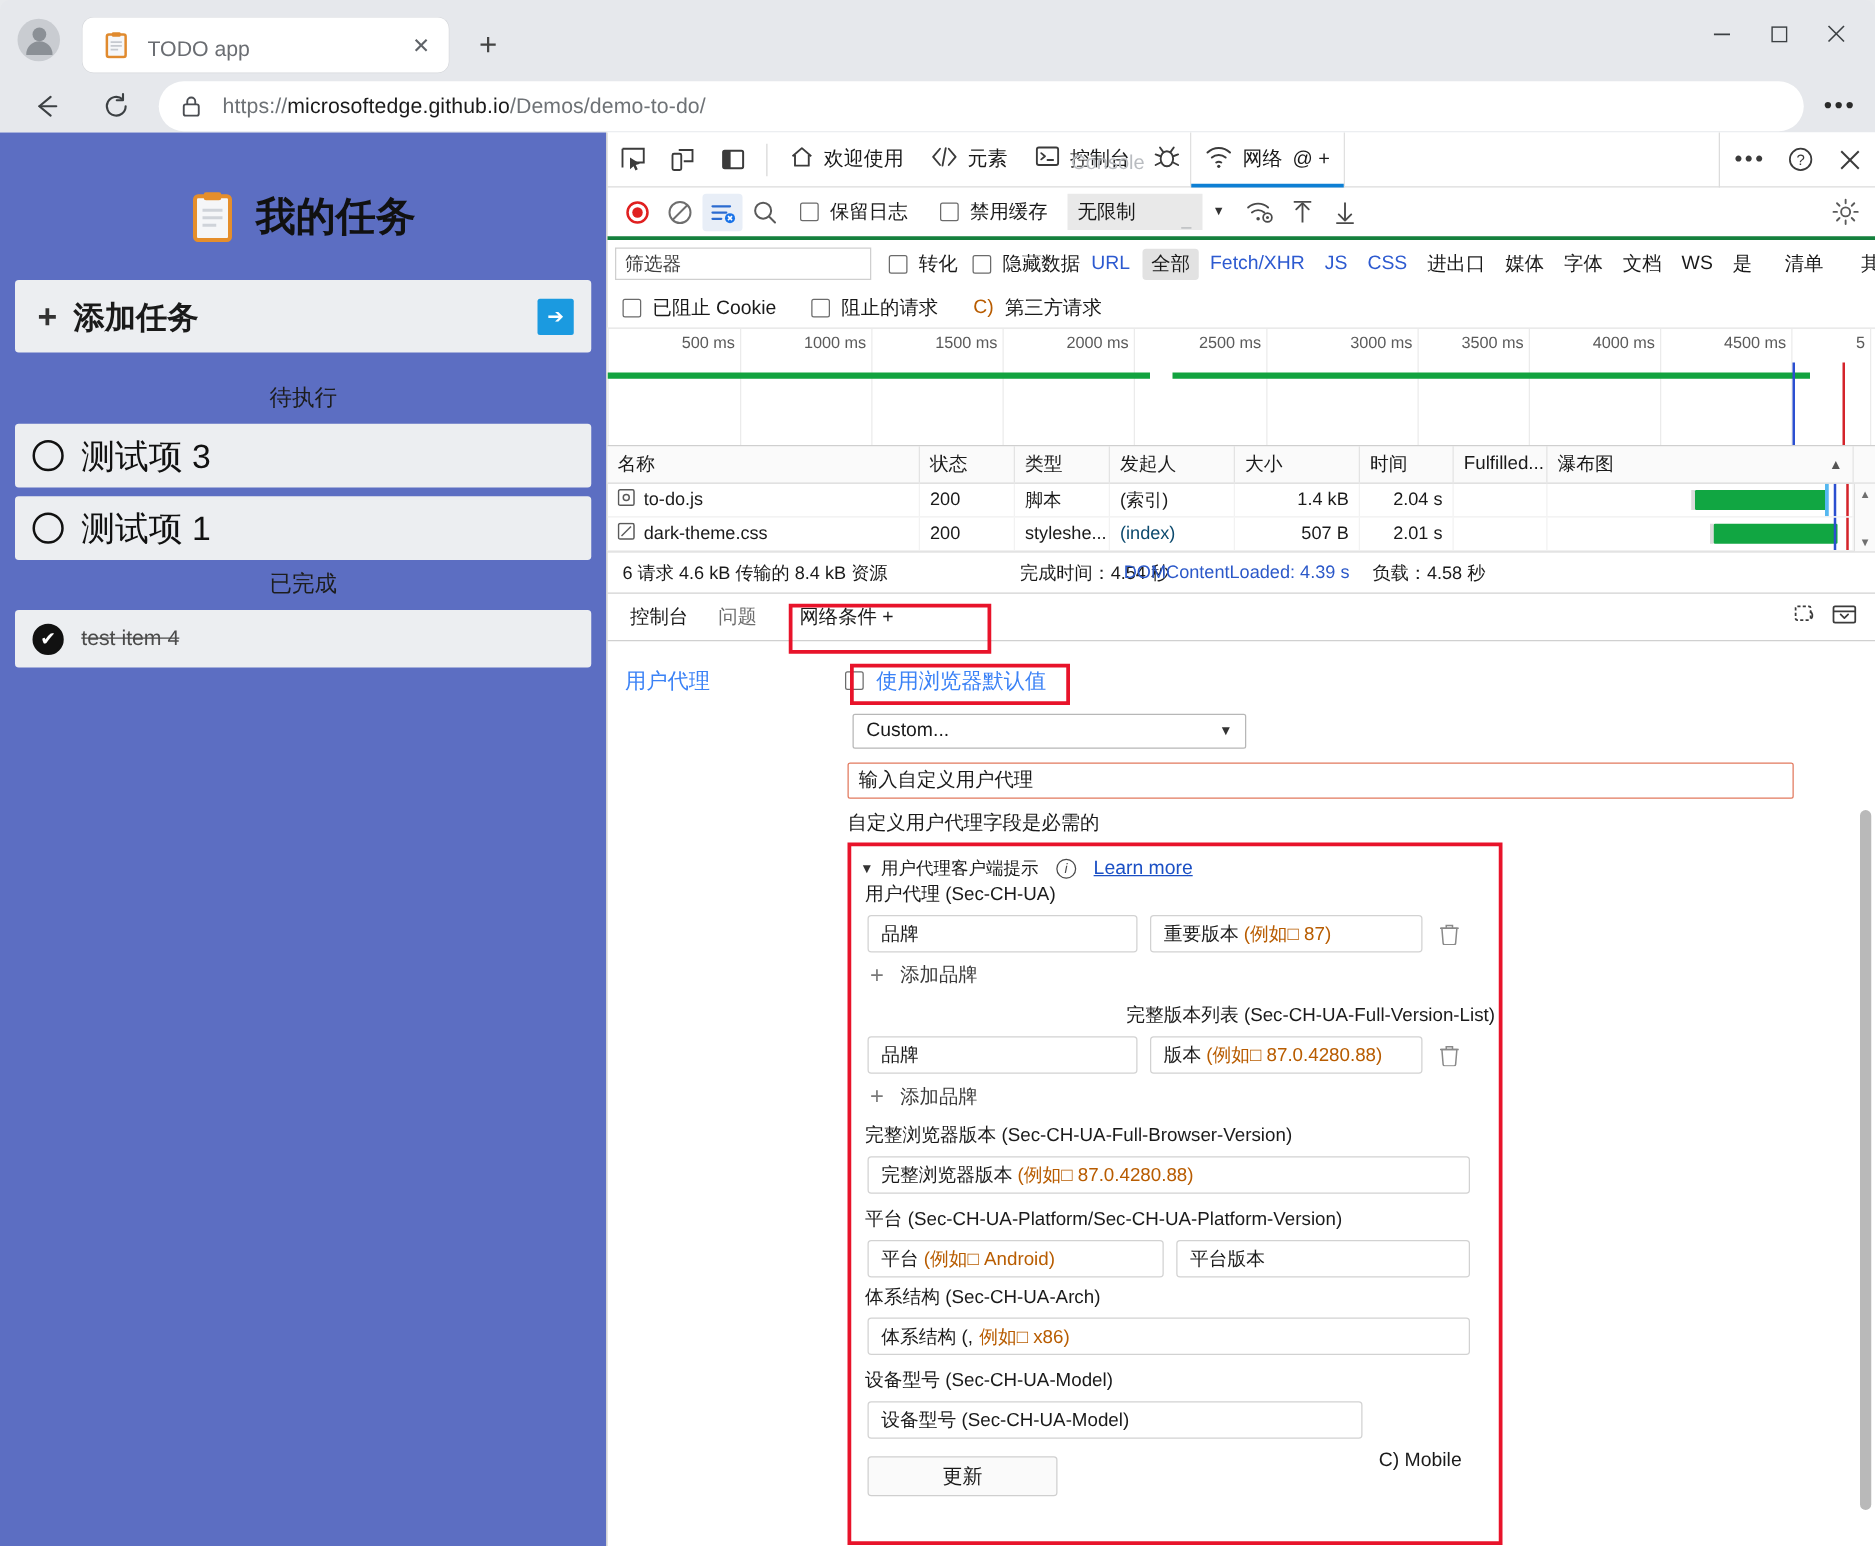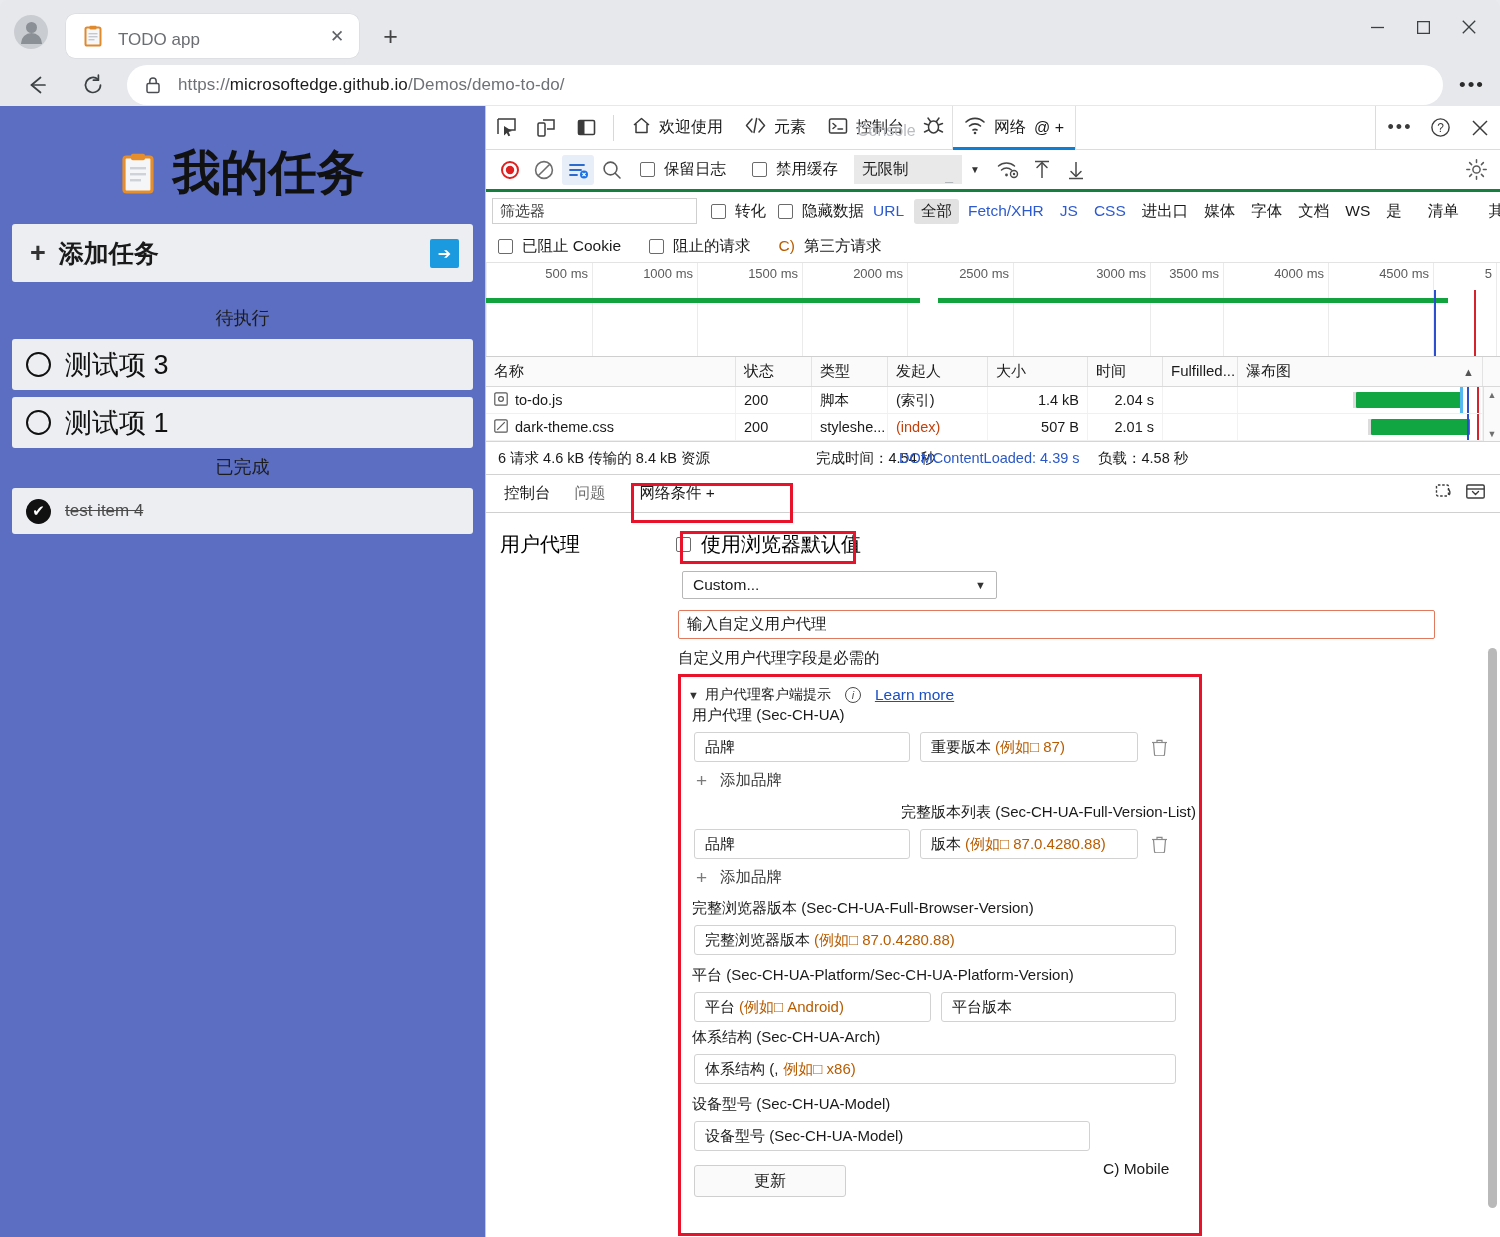--- a/index.html
+++ b/index.html
@@ -53,21 +53,21 @@
   #browser-menu { position:absolute; right:12px; top:9px; width:32px; height:28px; display:flex; align-items:center; justify-content:center; letter-spacing:2px; color:#2b2b2b; font-size:19px; }
 
   
   #viewport { position:absolute; left:0; top:106px; right:0; bottom:0; display:flex; background:#fff; }
 
   
   #todo-app { width:485px; flex:0 0 auto; background:#5c6ec2; padding:10px 12px; position:relative; }
   #todo-title { display:flex; align-items:center; justify-content:center; gap:18px; margin:34px 0 28px; }
   #todo-title .clip { width:34px; height:40px; position:relative; }
   #todo-title-text-wrap { position:relative; height:46px; }
-  #todo-h1-cn { font-size:48px; color:#111; font-weight:700; line-height:46px; white-space:nowrap; }
+  #todo-h1-cn { font-size:32px; color:#111; font-weight:700; line-height:46px; white-space:nowrap; }
   .todo-card { background:#eceef1; border-radius:3px; }
   #add-task-row { height:58px; display:flex; align-items:center; padding:0 14px 0 18px; margin-bottom:24px; }
   #add-task-plus { font-size:27px; color:#333; font-weight:700; margin-right:13px; line-height:1; }
   #add-task-label { font-size:25px; color:#1a1a1a; font-weight:700; flex:1; }
   #add-task-submit {
     width:29px; height:29px; background:#1b9ae0; border-radius:2px; color:#fff;
     display:flex; align-items:center; justify-content:center; font-size:16px;
   }
   .todo-section-label { text-align:center; font-size:18px; color:#1d1d1d; margin:0 0 9px; }
   .todo-item { height:51px; display:flex; align-items:center; padding:0 0 0 14px; margin-bottom:7px; }
@@ -121,41 +121,41 @@
   .req-row { height:27px; display:flex; align-items:stretch; border-bottom:1px solid #f0f0f0; }
   .req-row > div { font-size:14.5px; color:#1a1a1a; padding:4px 8px; border-right:1px solid #f2f2f2; white-space:nowrap; overflow:hidden; display:flex; align-items:center; }
   .c-name { width:250px; flex:0 0 auto; gap:7px; }
   .c-status { width:76px; flex:0 0 auto; }
   .c-type { width:76px; flex:0 0 auto; }
   .c-init { width:100px; flex:0 0 auto; }
   .c-size { width:100px; flex:0 0 auto; justify-content:flex-end; }
   .c-time { width:75px; flex:0 0 auto; justify-content:flex-end; }
   .c-ful { width:75px; flex:0 0 auto; }
   .c-wf { flex:1; position:relative; min-width:0; padding:0 !important; }
-  .link { color:#c2410c; }
+  .link { color:#0c4a6e; }
   .wf-bar { position:absolute; top:5px; height:16px; background:#11a642; border-radius:1px; }
   .wf-lead { position:absolute; top:5px; height:16px; width:3px; background:#dcdcdc; }
   #req-scroll { width:17px; flex:0 0 auto; background:#fafafa; border-left:1px solid #e0e0e0; display:flex; flex-direction:column; align-items:center; }
   .sb-arrow { font-size:9px; color:#6f6f6f; height:15px; display:flex; align-items:center; }
   #summary { height:33px; display:flex; align-items:center; position:relative; font-size:14.5px; color:#1a1a1a; border-bottom:1px solid #d2d2d2; }
   #sum-left { position:absolute; left:12px; }
   #sum-a { position:absolute; left:330px; white-space:nowrap; }
   #sum-b { position:absolute; left:413px; color:#2b58c9; white-space:nowrap; }
   #sum-c { position:absolute; left:612px; white-space:nowrap; }
 
   
   #drawer { flex:1; display:flex; flex-direction:column; min-height:0; position:relative; }
   #drawer-tabs { height:38px; display:flex; align-items:center; padding-left:6px; border-bottom:1px solid #d0d0d0; position:relative; }
   .dtab { font-size:15.5px; color:#1a1a1a; padding:0 12px; height:38px; display:flex; align-items:center; white-space:nowrap; }
   .dtab.muted { color:#6d6d6d; }
   .dtab.sel { position:relative; }
   #drawer-tabs-right { margin-left:auto; display:flex; gap:10px; padding-right:14px; }
 
   #nc-panel { flex:1; position:relative; overflow:hidden; padding:16px 0 0 0; }
-  .nc-label { font-size:20px; color:#000000; }
+  .nc-label { font-size:17px; color:#3b82f6; }
   #ua-row { display:flex; align-items:center; padding-left:14px; height:30px; }
   #ua-label { width:176px; }
   #ua-default-box { display:flex; align-items:center; gap:10px;text-align:right; }
   #ua-select { position:absolute; left:682px; top:571px; width:315px; height:28px; border:1px solid #b7b7b7; border-radius:2px; background:#fff; display:flex; align-items:center; padding:0 10px; font-size:15.5px; color:#1a1a1a; }
   #ua-select .caret { margin-left:auto; font-size:11px; color:#333; }
   #ua-custom-input { position:absolute; left:678px; top:610px; width:757px; height:29px; border:1px solid #e2795e; border-radius:2px; background:#fff; display:flex; align-items:center; padding:0 8px; font-size:15.5px; color:#1a1a1a; }
   #ua-required { position:absolute; left:678px; top:648px; font-size:15.5px; color:#1a1a1a; }
 
   #uach-box { position:absolute; left:678px; top:676px; width:522px; height:558px; background:#fff; }
   #uach-header { display:flex; align-items:center; gap:14px; padding:10px 0 0 10px; }
@@ -520,21 +520,21 @@
           </div>
         <div class="ovtick" style="left:316px;">
             <span>1500 ms</span>
           </div>
         <div class="ovtick" style="left:421px;">
             <span>2000 ms</span>
           </div>
         <div class="ovtick" style="left:527px;">
             <span>2500 ms</span>
           </div>
-        <div class="ovtick" style="left:664px;">
+        <div class="ovtick" style="left:648px;">
             <span>3000 ms</span>
           </div>
         <div class="ovtick" style="left:737px;">
             <span>3500 ms</span>
           </div>
         <div class="ovtick" style="left:842px;">
             <span>4000 ms</span>
           </div>
         <div class="ovtick" style="left:947px;">
             <span>4500 ms</span>

